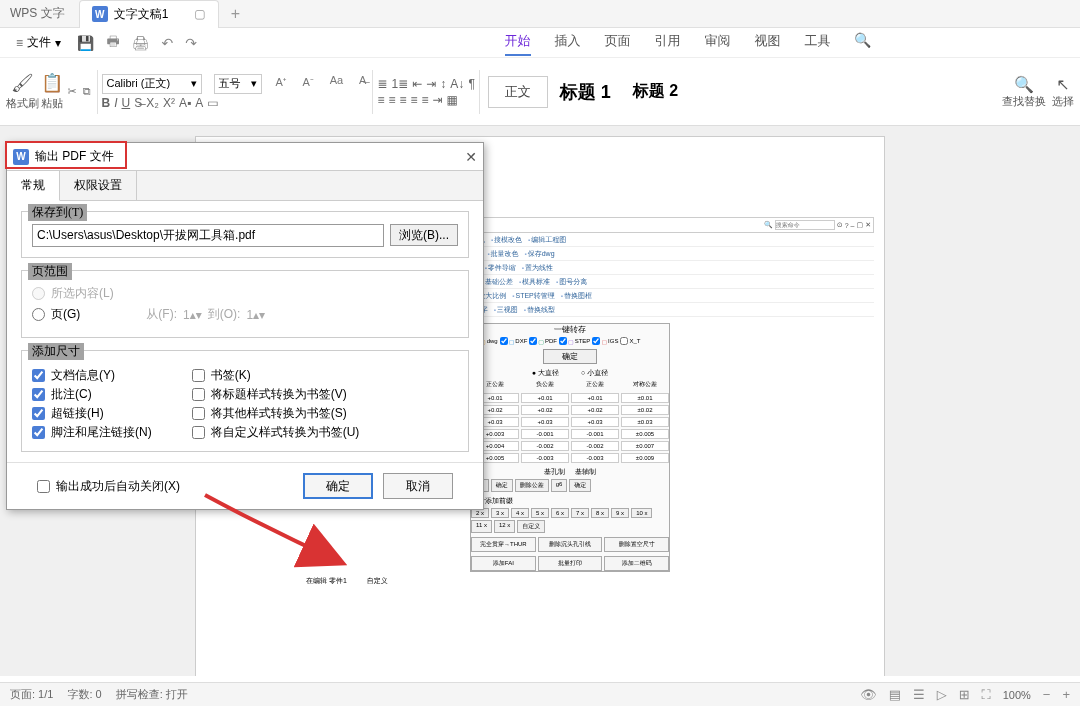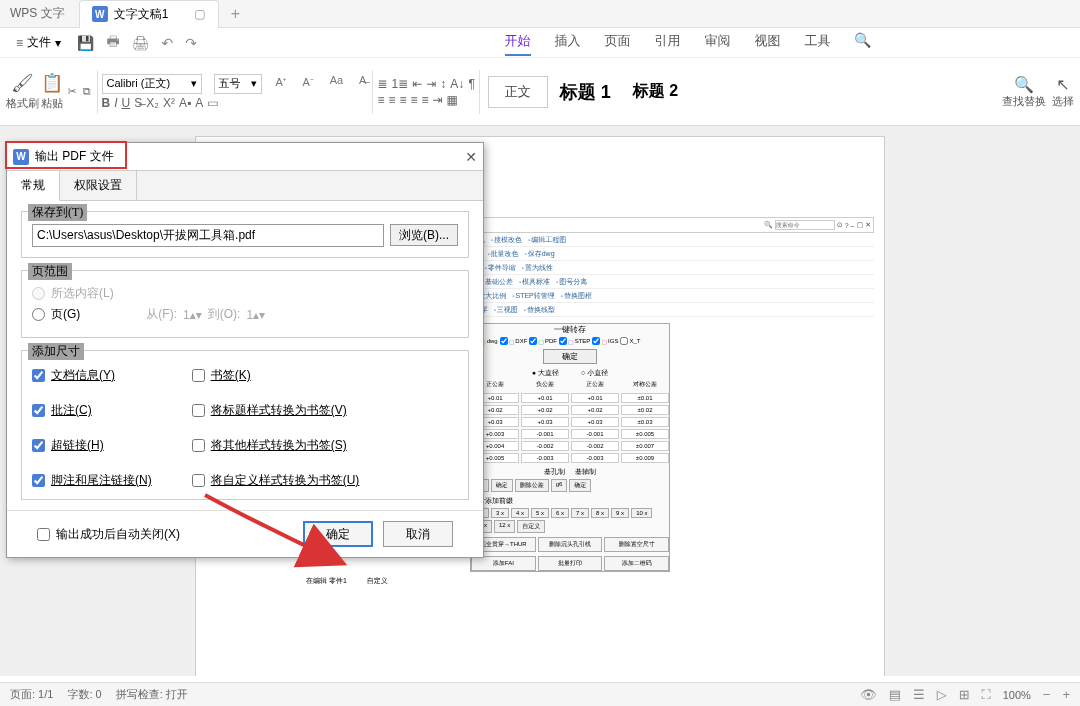--- a/index.html
+++ b/index.html
@@ -60,21 +60,21 @@
 .dlg-body { padding: 10px 14px; }
 .fieldset { border: 1px solid #ccc; padding: 10px; position: relative; }
 .fieldset-label { position: absolute; top: -8px; left: 6px; background: #a3a3a3; padding: 0 4px; font-size: 12px; font-family: Liberation Serif, serif; }
 .path-row { display: flex; gap: 6px; margin-top: 2px; }
 .path-input { flex: 1; border: 1px solid #999; height: 23px; padding: 0 4px; font-size: 12px; }
 .browse-btn { border: 1px solid #999; background: #f0f0f0; padding: 0 8px; height: 22px; font-size: 12px; }
 .radio-row { display: flex; align-items: center; gap: 6px; margin: 4px 0; font-size: 12px; }
 .radio-row input { margin: 0; }
 .disabled { color: #aaa; }
 .opts-columns { display: flex; gap: 40px; margin-top: 6px; }
-.opts-col { display: flex; flex-direction: column; gap: 18px; text-decoration: underline; }
+.opts-col { display: flex; flex-direction: column; gap: 2px; }
 .chk-row { display: flex; align-items: center; gap: 6px; font-size: 12px; }
 .chk-row input[type=checkbox] { accent-color: #4a7dd6; }
 .dlg-footer { display: flex; align-items: center; padding: 10px 30px; border-top: 1px solid #e0e0e0; }
 .footer-chk { display: flex; align-items: center; gap: 6px; font-size: 12px; }
 .dlg-btns { margin-left: auto; display: flex; gap: 10px; }
 .dlg-btn { width: 70px; height: 26px; border: 1px solid #999; background: #f5f5f5; font-size: 12px; }
 .dlg-btn.primary { border: 2px solid #3a7bd5; }
 
 
 .red-arrow { position: absolute; top: 490px; left: 200px; z-index: 200; pointer-events: none; }

